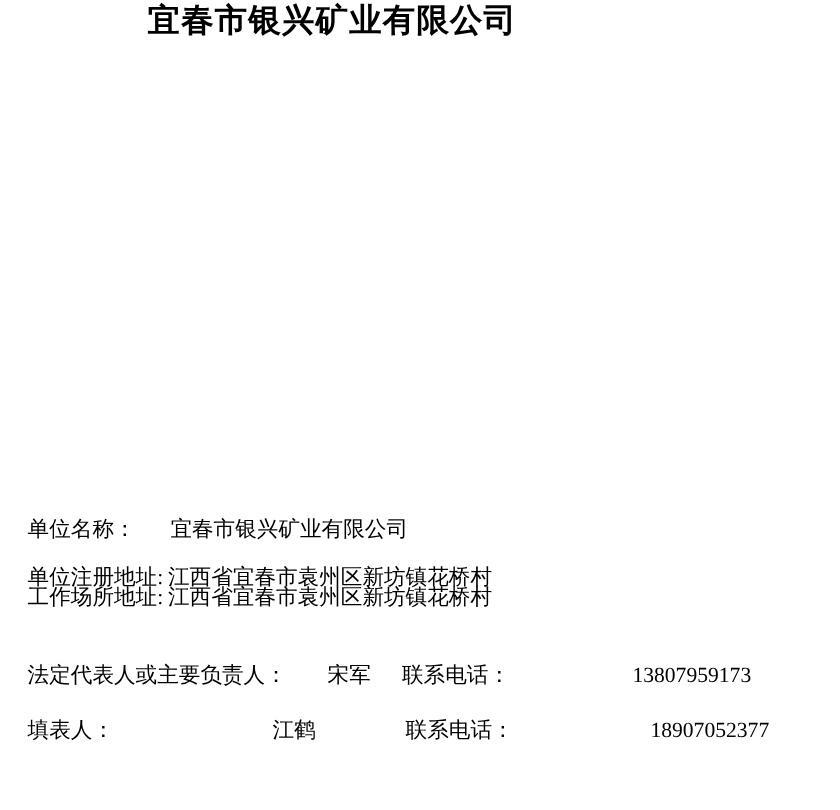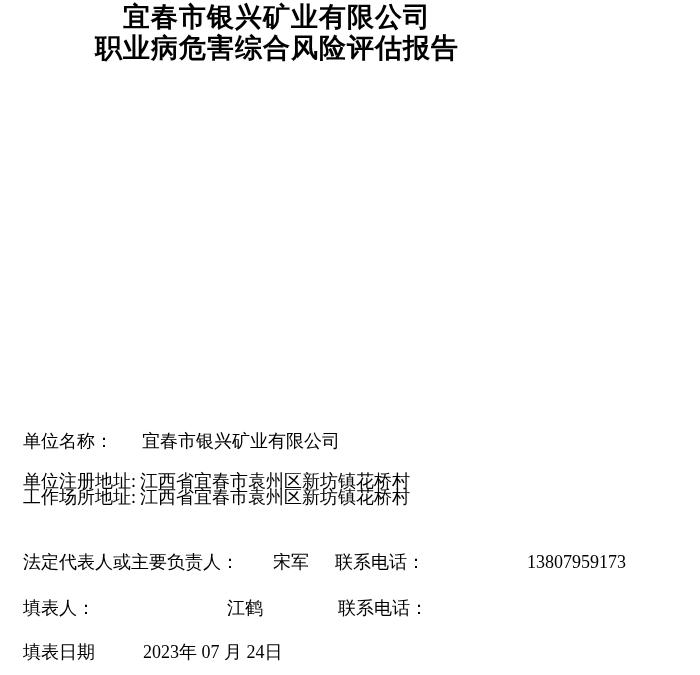--- a/index.html
+++ b/index.html
@@ -51,21 +51,20 @@
   .r5 { top: 597px; }
   .r6 { top: 641px; }
 </style>
 </head>
 <body>
 
 <div class="page">
 
   <div class="title-block">
     <div>宜春市银兴矿业有限公司</div>
-    <div>职业病危害综合风险评估报告</div>
   </div>
 
   <div class="row r1">
     <span style="left:3px">单位名称：</span>
     <span style="left:122px">宜春市银兴矿业有限公司</span>
   </div>
 
   <div class="row r2">
     <span style="left:3px">单位注册地址:</span>
     <span style="left:120px">江西省宜春市袁州区新坊镇花桥村</span>
@@ -80,20 +79,17 @@
     <span style="left:3px">法定代表人或主要负责人：</span>
     <span style="left:253px">宋军</span>
     <span style="left:315px">联系电话：</span>
     <span style="left:507px">13807959173</span>
   </div>
 
   <div class="row r5">
     <span style="left:3px">填表人：</span>
     <span style="left:207px">江鹤</span>
     <span style="left:318px">联系电话：</span>
+    <span style="left:522px">18907052377</span>
   </div>
 
-  <div class="row r6">
-    <span style="left:3px">填表日期</span>
-    <span style="left:123px">2023年 07 月 24日</span>
-  </div>
 
 </div>
 
 </body></html>

